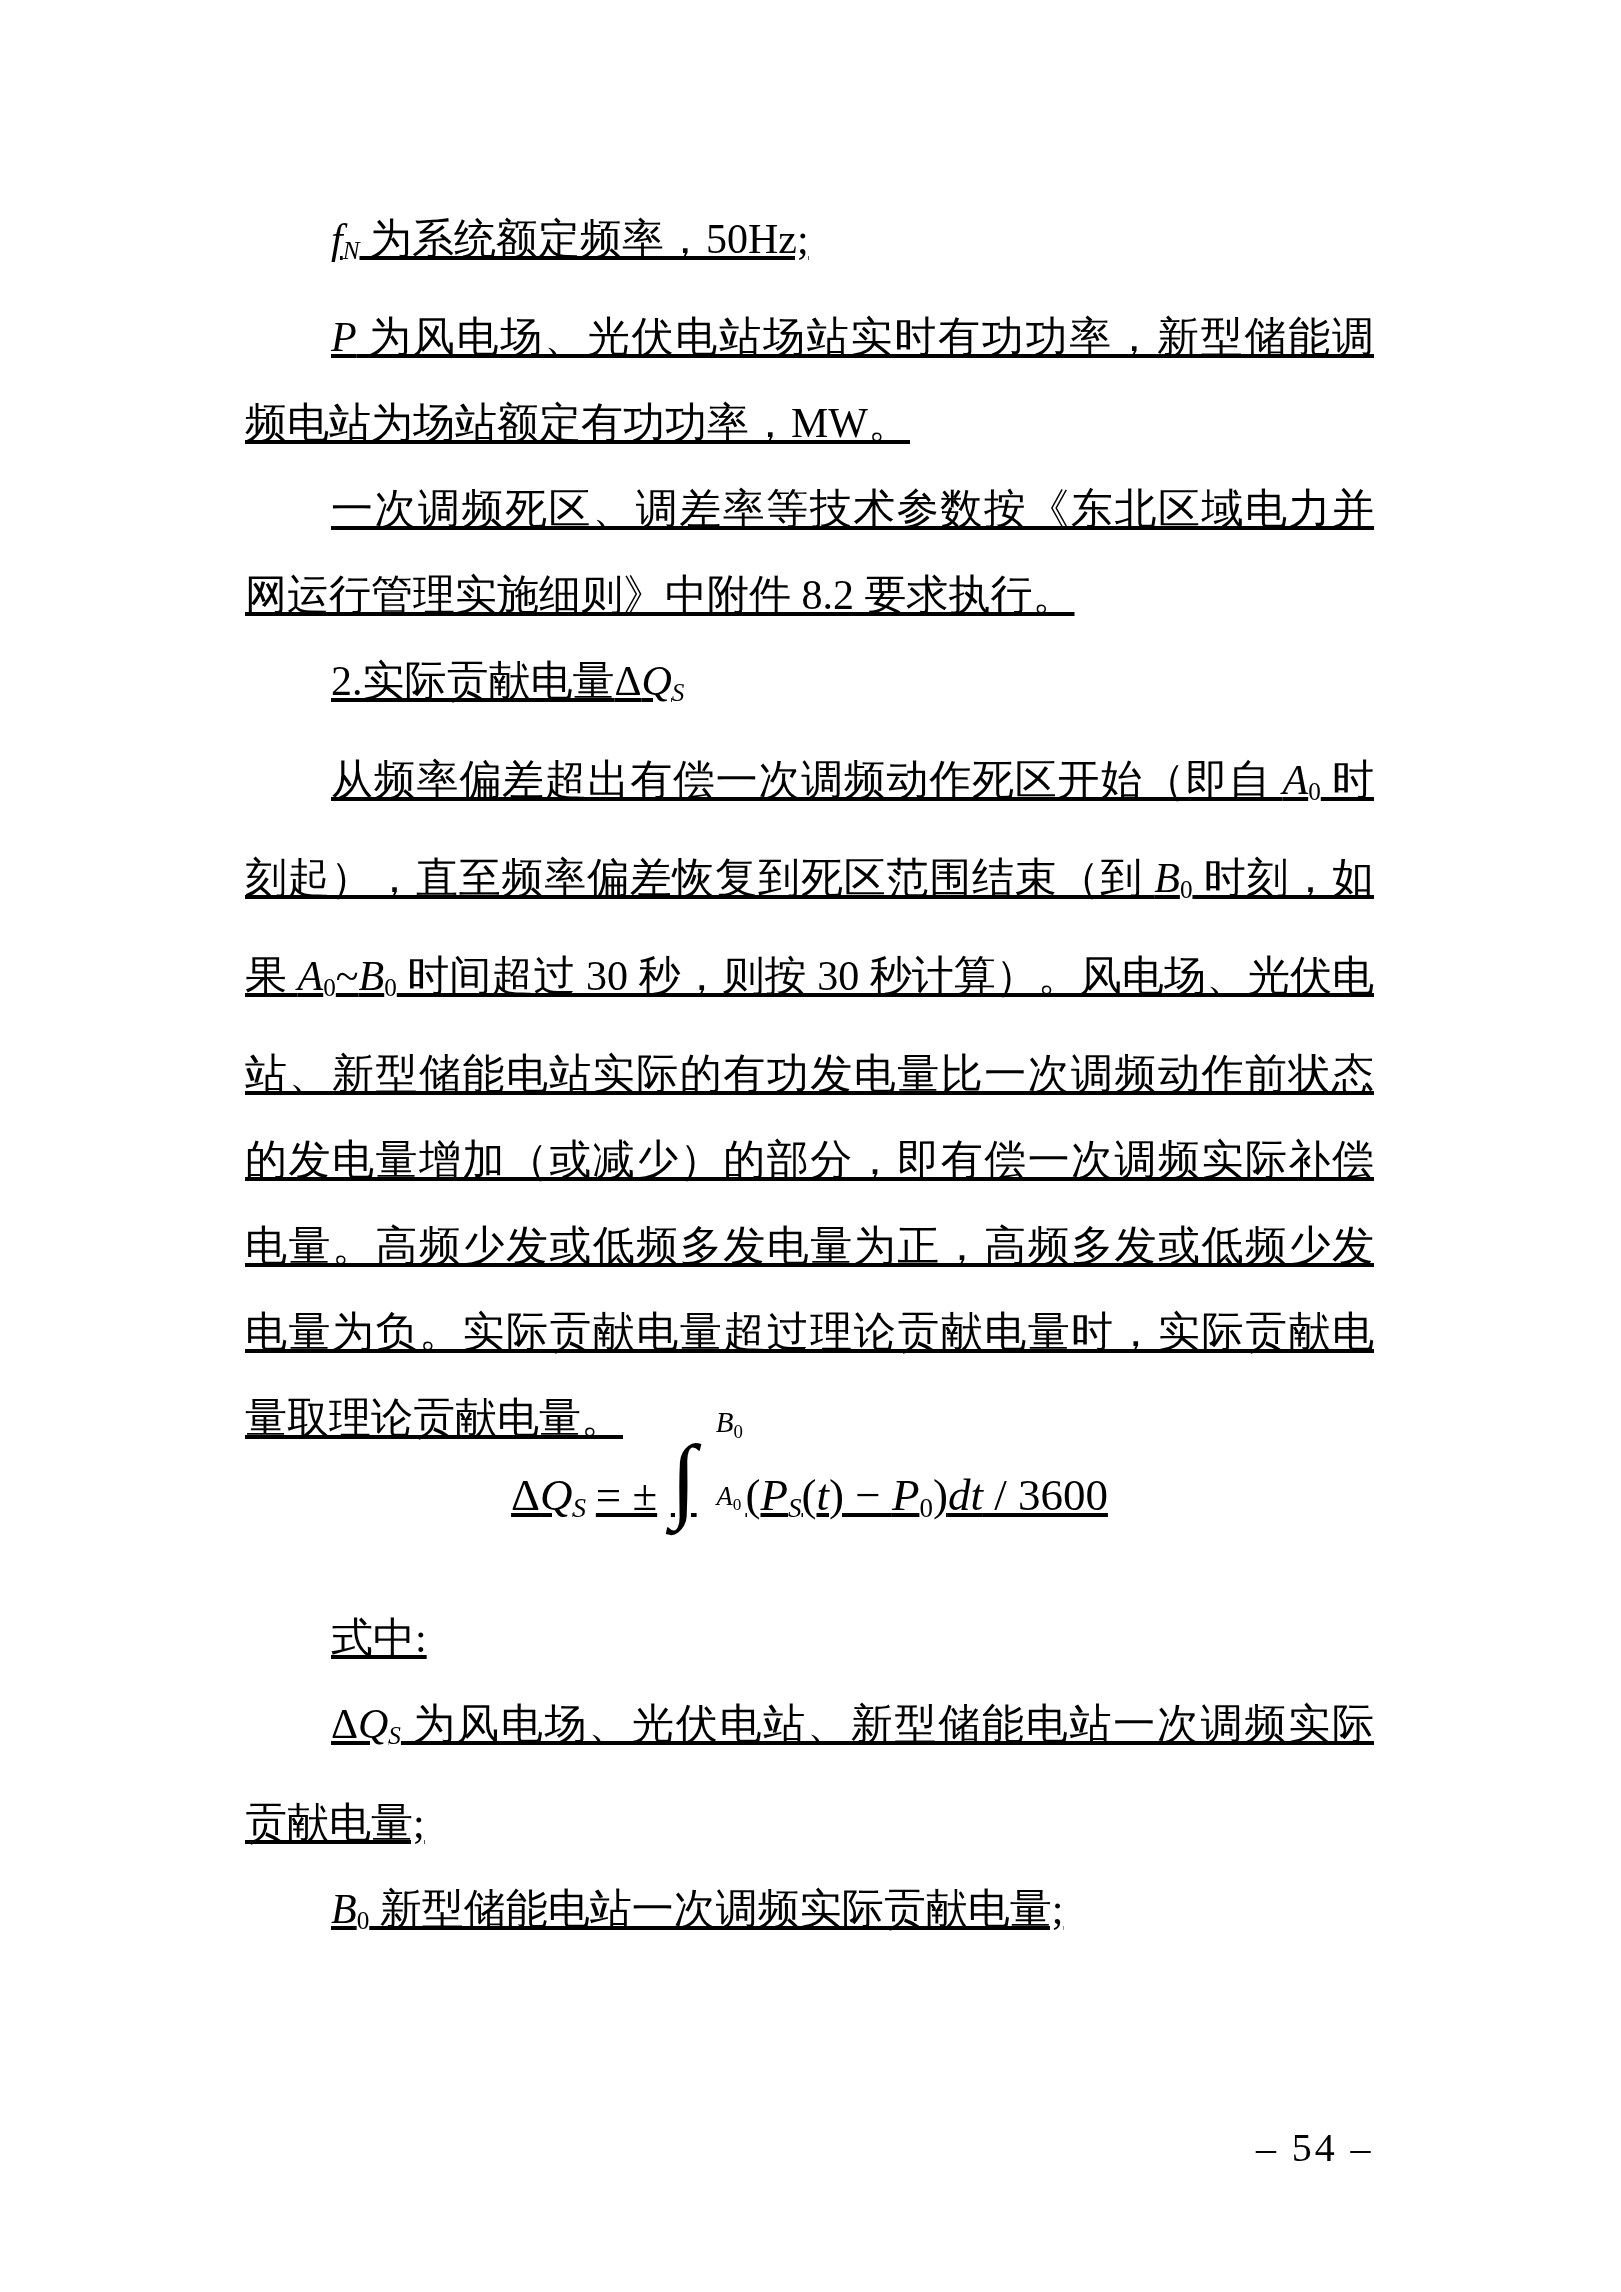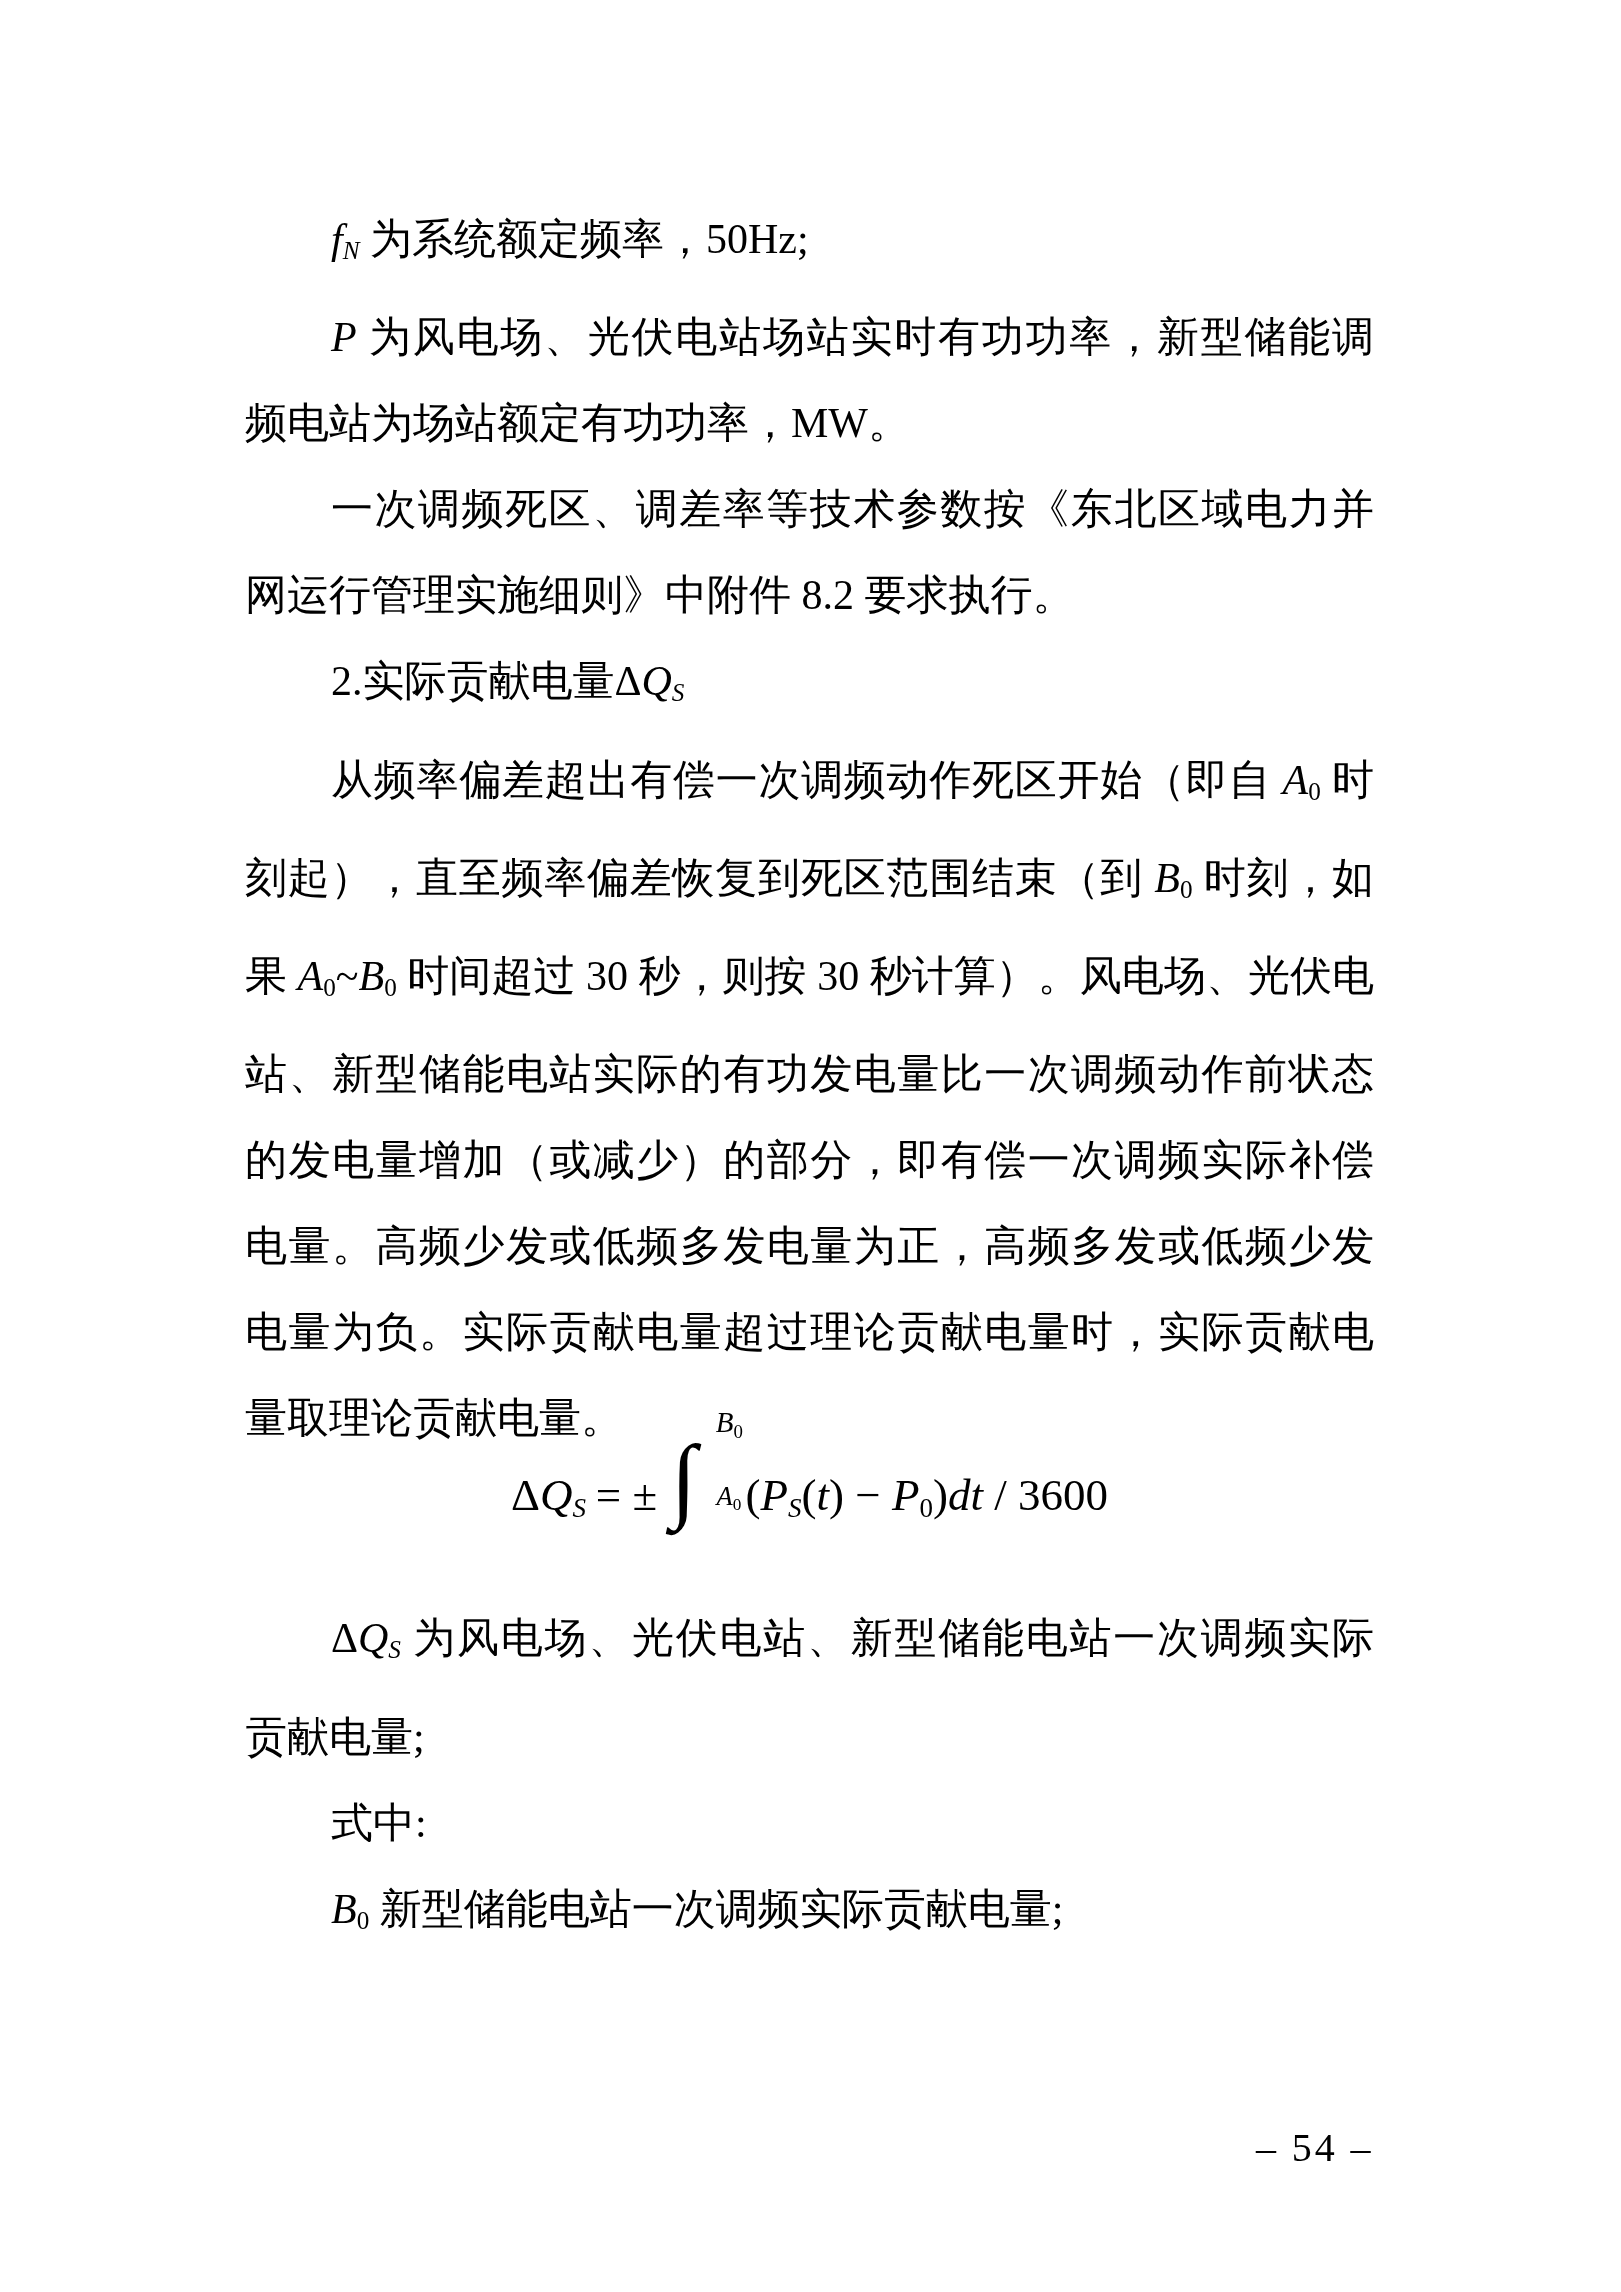--- a/index.html
+++ b/index.html
@@ -15,20 +15,21 @@
     background: #ffffff;
     font-family: "Liberation Serif", "DejaVu Serif", serif;
     color: #000000;
     overflow: hidden;
   }
   .content {
     position: absolute;
     left: 245px;
     top: 196px;
     width: 1129px;
+    text-decoration: underline;
   }
   p.line {
     margin: 0;
     font-size: 42px;
     line-height: 86px;
     text-align: justify;
     text-indent: 86px;
     word-break: normal;
   }
   
@@ -123,23 +124,23 @@
       <span class="f-part"><span class="seg-mn">Δ</span><span class="seg-mi">Q</span><span class="seg-sub">S</span></span>
       <span class="f-op">= ±</span>
       <span class="integral">
         <span class="int-glyph">∫</span>
         <span class="int-upper"><span class="seg-mi">B</span><span class="seg-subn">0</span></span>
         <span class="int-lower"><span class="seg-mi">A</span><span class="seg-subn">0</span></span>
       </span>
       <span class="f-part"><span class="seg-mn">(</span><span class="seg-mi">P</span><span class="seg-sub">S</span><span class="seg-mn">(</span><span class="seg-mi">t</span><span class="seg-mn">) − </span><span class="seg-mi">P</span><span class="seg-subn">0</span><span class="seg-mn">)</span><span class="seg-mi">dt</span><span class="seg-mn"> / 3600</span></span>
     </div>
 
+    <p class="line"><span>式中:</span></p>
+
     <p class="line"><span class="seg-mn">Δ</span><span class="seg-mi">Q</span><span class="seg-sub">S</span><span> 为风电场、光伏电站、新型储能电站一次调频实际贡献电量;</span></p>
-
-    <p class="line"><span>式中:</span></p>
 
 
     <p class="line"><span class="seg-mi">B</span><span class="seg-subn">0</span><span> 新型储能电站一次调频实际贡献电量;</span></p>
 
   </div>
 
   <div class="footer-page-number">– 54 –</div>
 </div>
 
 

